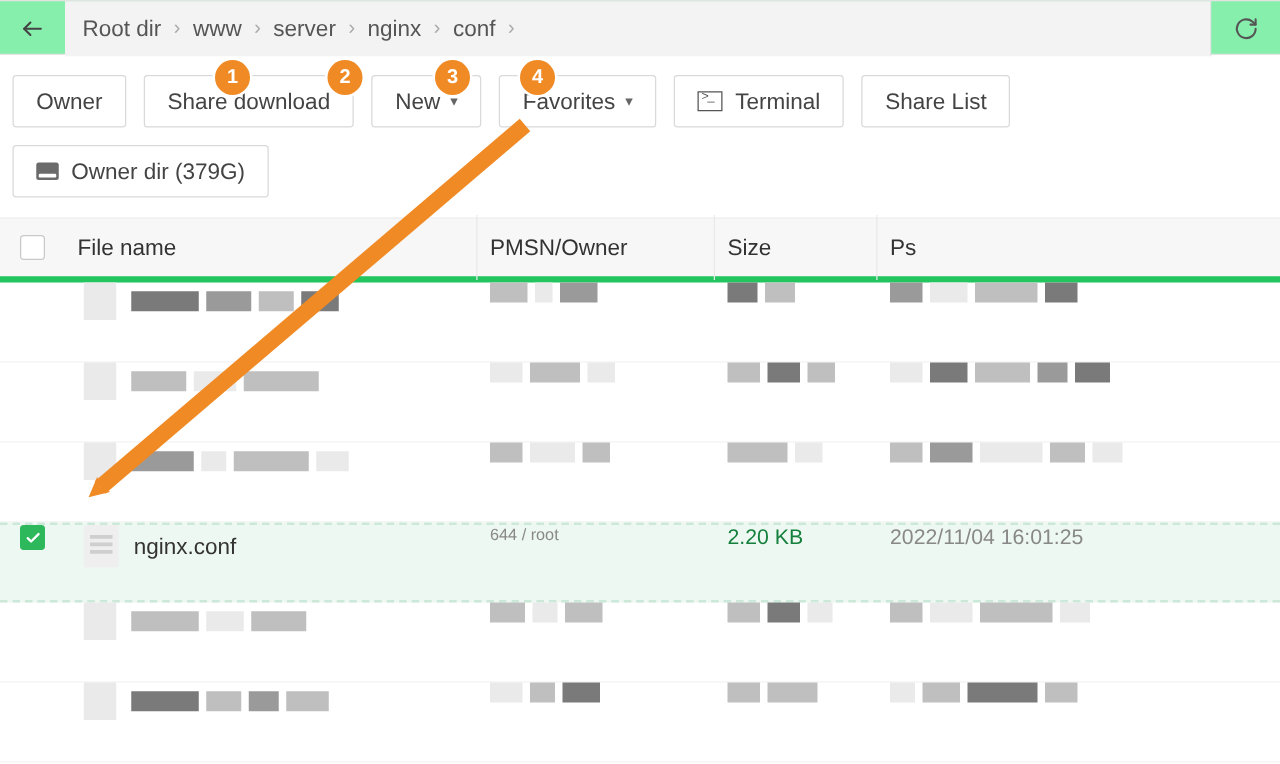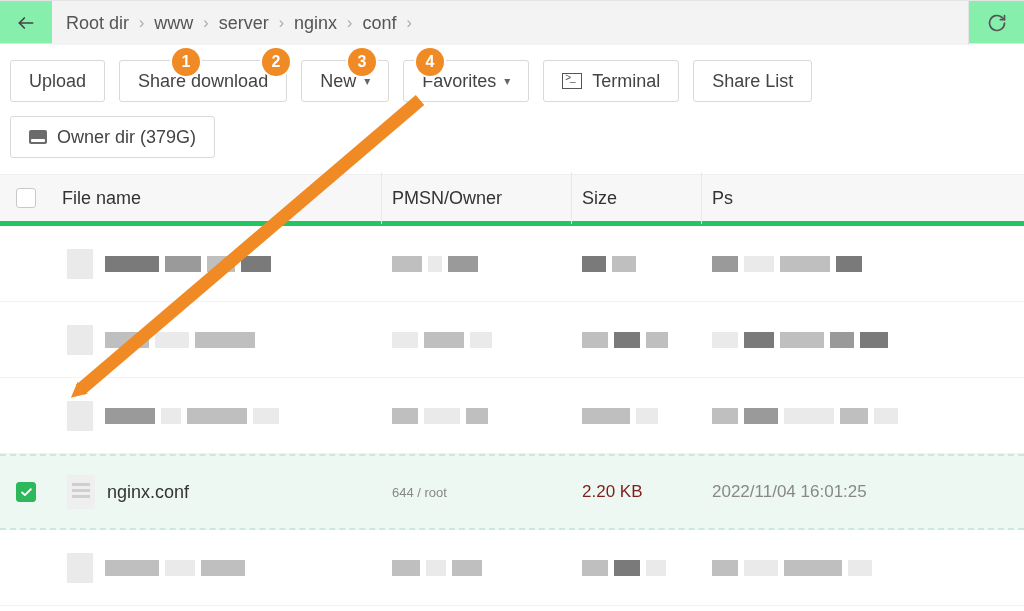--- a/index.html
+++ b/index.html
@@ -29,28 +29,28 @@
     .th-check { width:52px; display:flex; justify-content:center; }
     .chk { width:20px; height:20px; border:1px solid #c9c9c9; border-radius:3px; background:#fff; cursor:pointer;}
     .chk.checked { background:#2eb85c; border-color:#2eb85c; display:flex; align-items:center; justify-content:center; color:#fff; font-size:14px;}
     .col-name { width:330px; padding-left:10px; border-right:1px solid #e9e9e9; line-height:52px;}
     .col-pmsn { width:190px; padding-left:10px; border-right:1px solid #e9e9e9; line-height:52px;}
     .col-size { width:130px; padding-left:10px; border-right:1px solid #e9e9e9; line-height:52px;}
     .col-mtime{ width:232px; padding-left:10px; border-right:1px solid #e9e9e9; line-height:52px;}
     .col-ps   { flex:1; padding-left:10px; line-height:52px;}
 
     
-    .row { display:flex; align-items:center; height:76px; border-bottom:1px solid #f3f3f3;}
+    .row { display:flex; align-items:flex-start; height:64px; border-bottom:1px solid #f3f3f3;}
     .row.selected { background:#eef8f2; border-bottom:2px dashed #cbe8d8; border-top:2px dashed #cbe8d8;}
     .cell-check{ width:52px; display:flex; justify-content:center;}
     .cell-name { width:330px; display:flex; align-items:center; gap:12px; padding-left:15px;}
     .file-ico { width:28px; height:34px; background:#efefef; border-radius:2px; position:relative;}
     .file-ico::before{content:""; position:absolute; left:5px; right:5px; top:8px; height:3px; background:#cfcfcf; box-shadow:0 6px 0 #cfcfcf, 0 12px 0 #cfcfcf;}
     .cell-pmsn{ width:190px; padding-left:10px; color:#888; font-size:13px;}
-    .cell-size{ width:130px; padding-left:10px; color:#7f1d1d; font-size:17px;}
+    .cell-size{ width:130px; padding-left:10px; color:#15803d; font-size:17px;}
     .cell-mtime{width:232px; padding-left:10px; color:#888; font-size:17px;}
     .cell-ps  { flex:1; }
 
     
     .redact { background:#cfcfcf; height:16px; display:inline-block; }
     .redact.l { background:#bfbfbf;}
     .redact.d { background:#7a7a7a;}
     .redact.m { background:#9a9a9a;}
     .redact.f { background:#eaeaea;}
     .redgrp { display:flex; gap:6px; flex-wrap:wrap;}
@@ -86,21 +86,21 @@
   <div class="refresh-btn">
     <svg width="20" height="20" viewBox="0 0 24 24" fill="none" stroke="#555" stroke-width="2" stroke-linecap="round" stroke-linejoin="round">
         <path d="M21 12a9 9 0 1 1-3.2-6.9L21 8"></path>
         <polyline points="21 3 21 8 16 8"></polyline>
       </svg>
   </div>
 </div>
 
 <div class="toolbar">
   <div class="tool-btn">
-      <span>Upload</span>
+      <span>Owner</span>
     </div>
   <div class="tool-btn">
       <span>Share download</span>
     </div>
   <div class="tool-btn">
       <span>New</span>
       <span class="chev">▾</span>
     </div>
   <div class="tool-btn">
       <span>Favorites</span>

